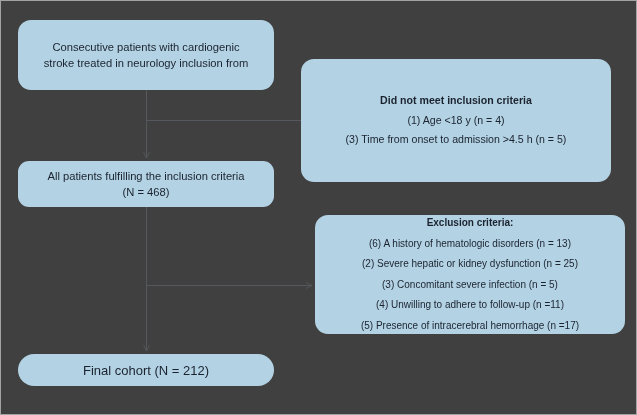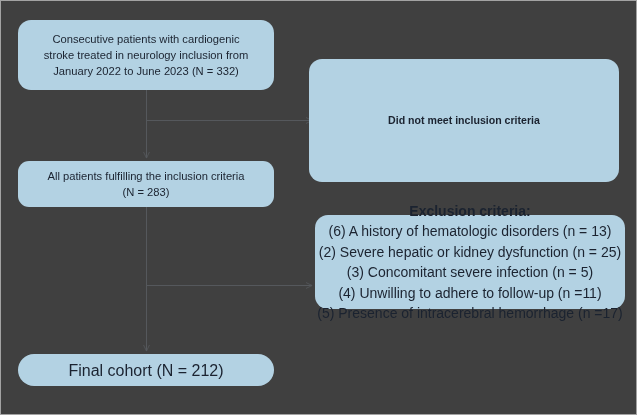--- a/index.html
+++ b/index.html
@@ -66,41 +66,41 @@
     font-size: 11.2px;
     line-height: 16px;
     align-items: center;
   }
   #node-final {
     left: 17px;
     top: 353px;
     width: 256px;
     height: 32px;
     border-radius: 16px;
-    font-size: 16px;
+    font-size: 13px;
     line-height: 15px;
   }
 
   
   #node-not-met {
-    left: 308px;
+    left: 300px;
     top: 58px;
     width: 310px;
     height: 123px;
     border-radius: 13px;
     font-size: 10.6px;
     line-height: 19.5px;
   }
   #node-excluded {
     left: 314px;
     top: 214px;
     width: 310px;
-    height: 94px;
+    height: 119px;
     border-radius: 13px;
-    font-size: 14px;
+    font-size: 10px;
     line-height: 20.5px;
   }
 </style>
 </head>
 <body>
 
 <div id="canvas">
 
   <svg id="flow-svg" viewBox="0 0 637 415" xmlns="http://www.w3.org/2000/svg">
     <defs>
@@ -114,30 +114,31 @@
     <line x1="145.5" y1="119.5" x2="311" y2="119.5" stroke="#55585c" stroke-width="1" marker-end="url(#arrow)"></line>
 
     <line x1="145.5" y1="206" x2="145.5" y2="350" stroke="#55585c" stroke-width="1" marker-end="url(#arrow)"></line>
 
     <line x1="145.5" y1="284.5" x2="311" y2="284.5" stroke="#55585c" stroke-width="1" marker-end="url(#arrow)"></line>
   </svg>
 
   <div class="node" id="node-enrolled">
     <span class="line">Consecutive patients with cardiogenic</span>
     <span class="line">stroke treated in neurology inclusion from</span>
-    <span class="line">January 2022 to June 2023 (N = 332)</span>
   </div>
 
   <div class="node" id="node-not-met">
     <span class="line bold">Did not meet inclusion criteria</span>
+    <span class="line">(1) Age &lt;18 y (n = 4)</span>
+    <span class="line">(3) Time from onset to admission &gt;4.5 h (n = 5)</span>
   </div>
 
   <div class="node" id="node-included">
     <span class="line">All patients fulfilling the inclusion criteria</span>
-    <span class="line">(N = 283)</span>
+    <span class="line">(N = 468)</span>
   </div>
 
   <div class="node" id="node-excluded">
     <span class="line bold">Exclusion criteria:</span>
     <span class="line">(6) A history of hematologic disorders (n = 13)</span>
     <span class="line">(2) Severe hepatic or kidney dysfunction (n = 25)</span>
     <span class="line">(3) Concomitant severe infection (n = 5)</span>
     <span class="line">(4) Unwilling to adhere to follow-up (n =11)</span>
     <span class="line">(5) Presence of intracerebral hemorrhage (n =17)</span>
   </div>

